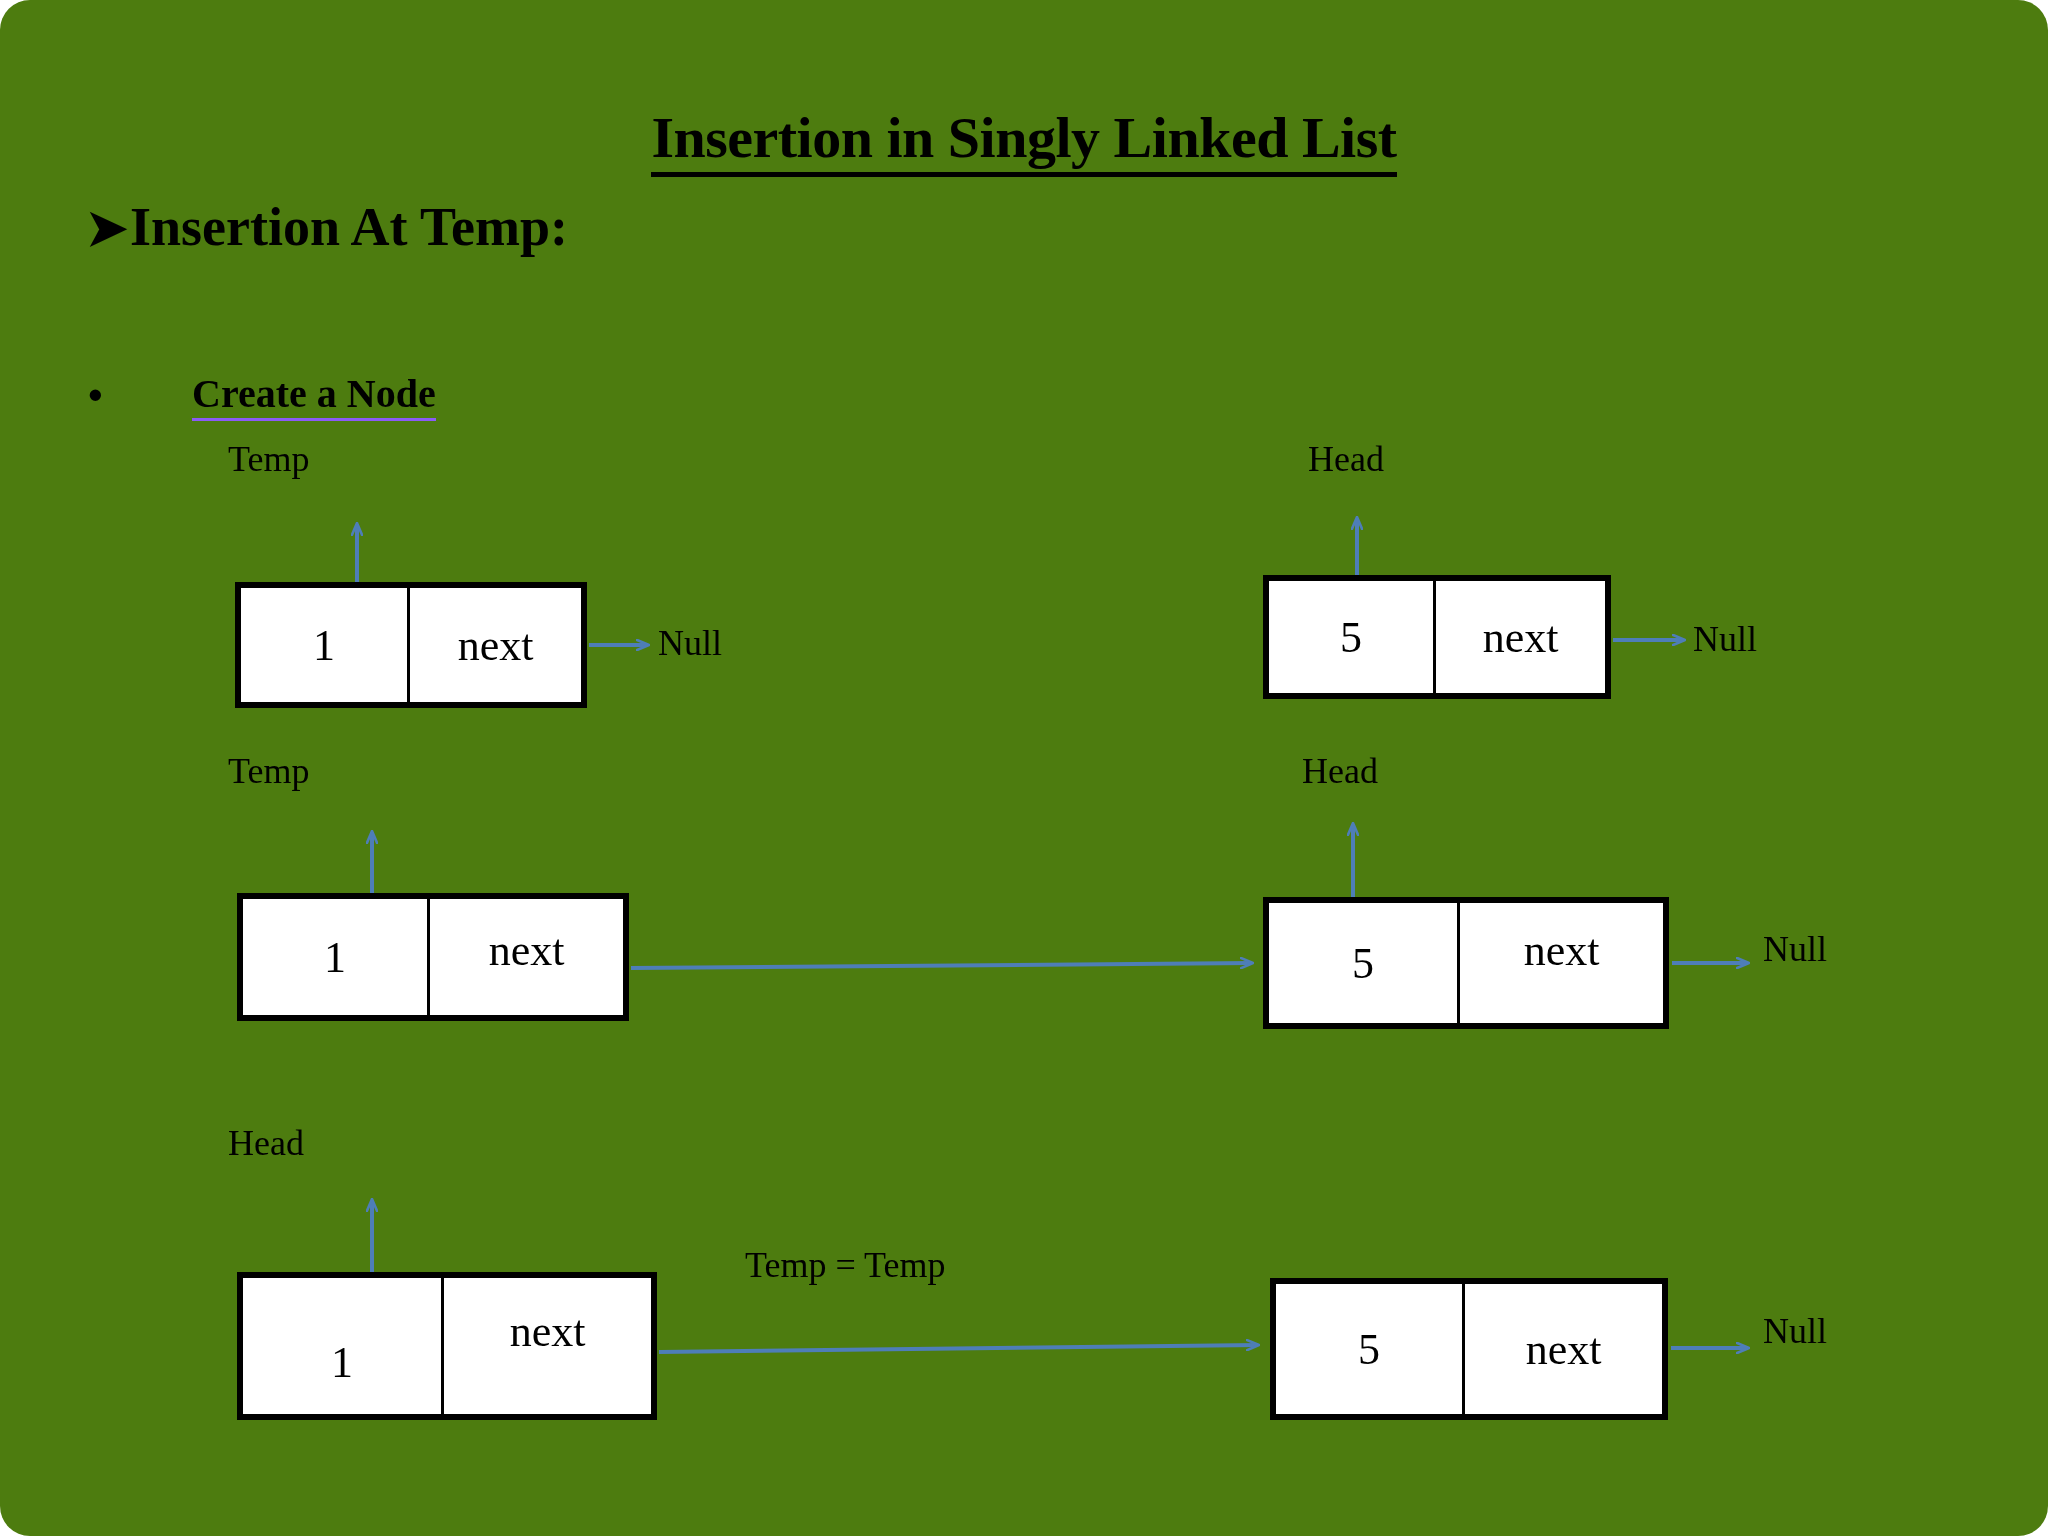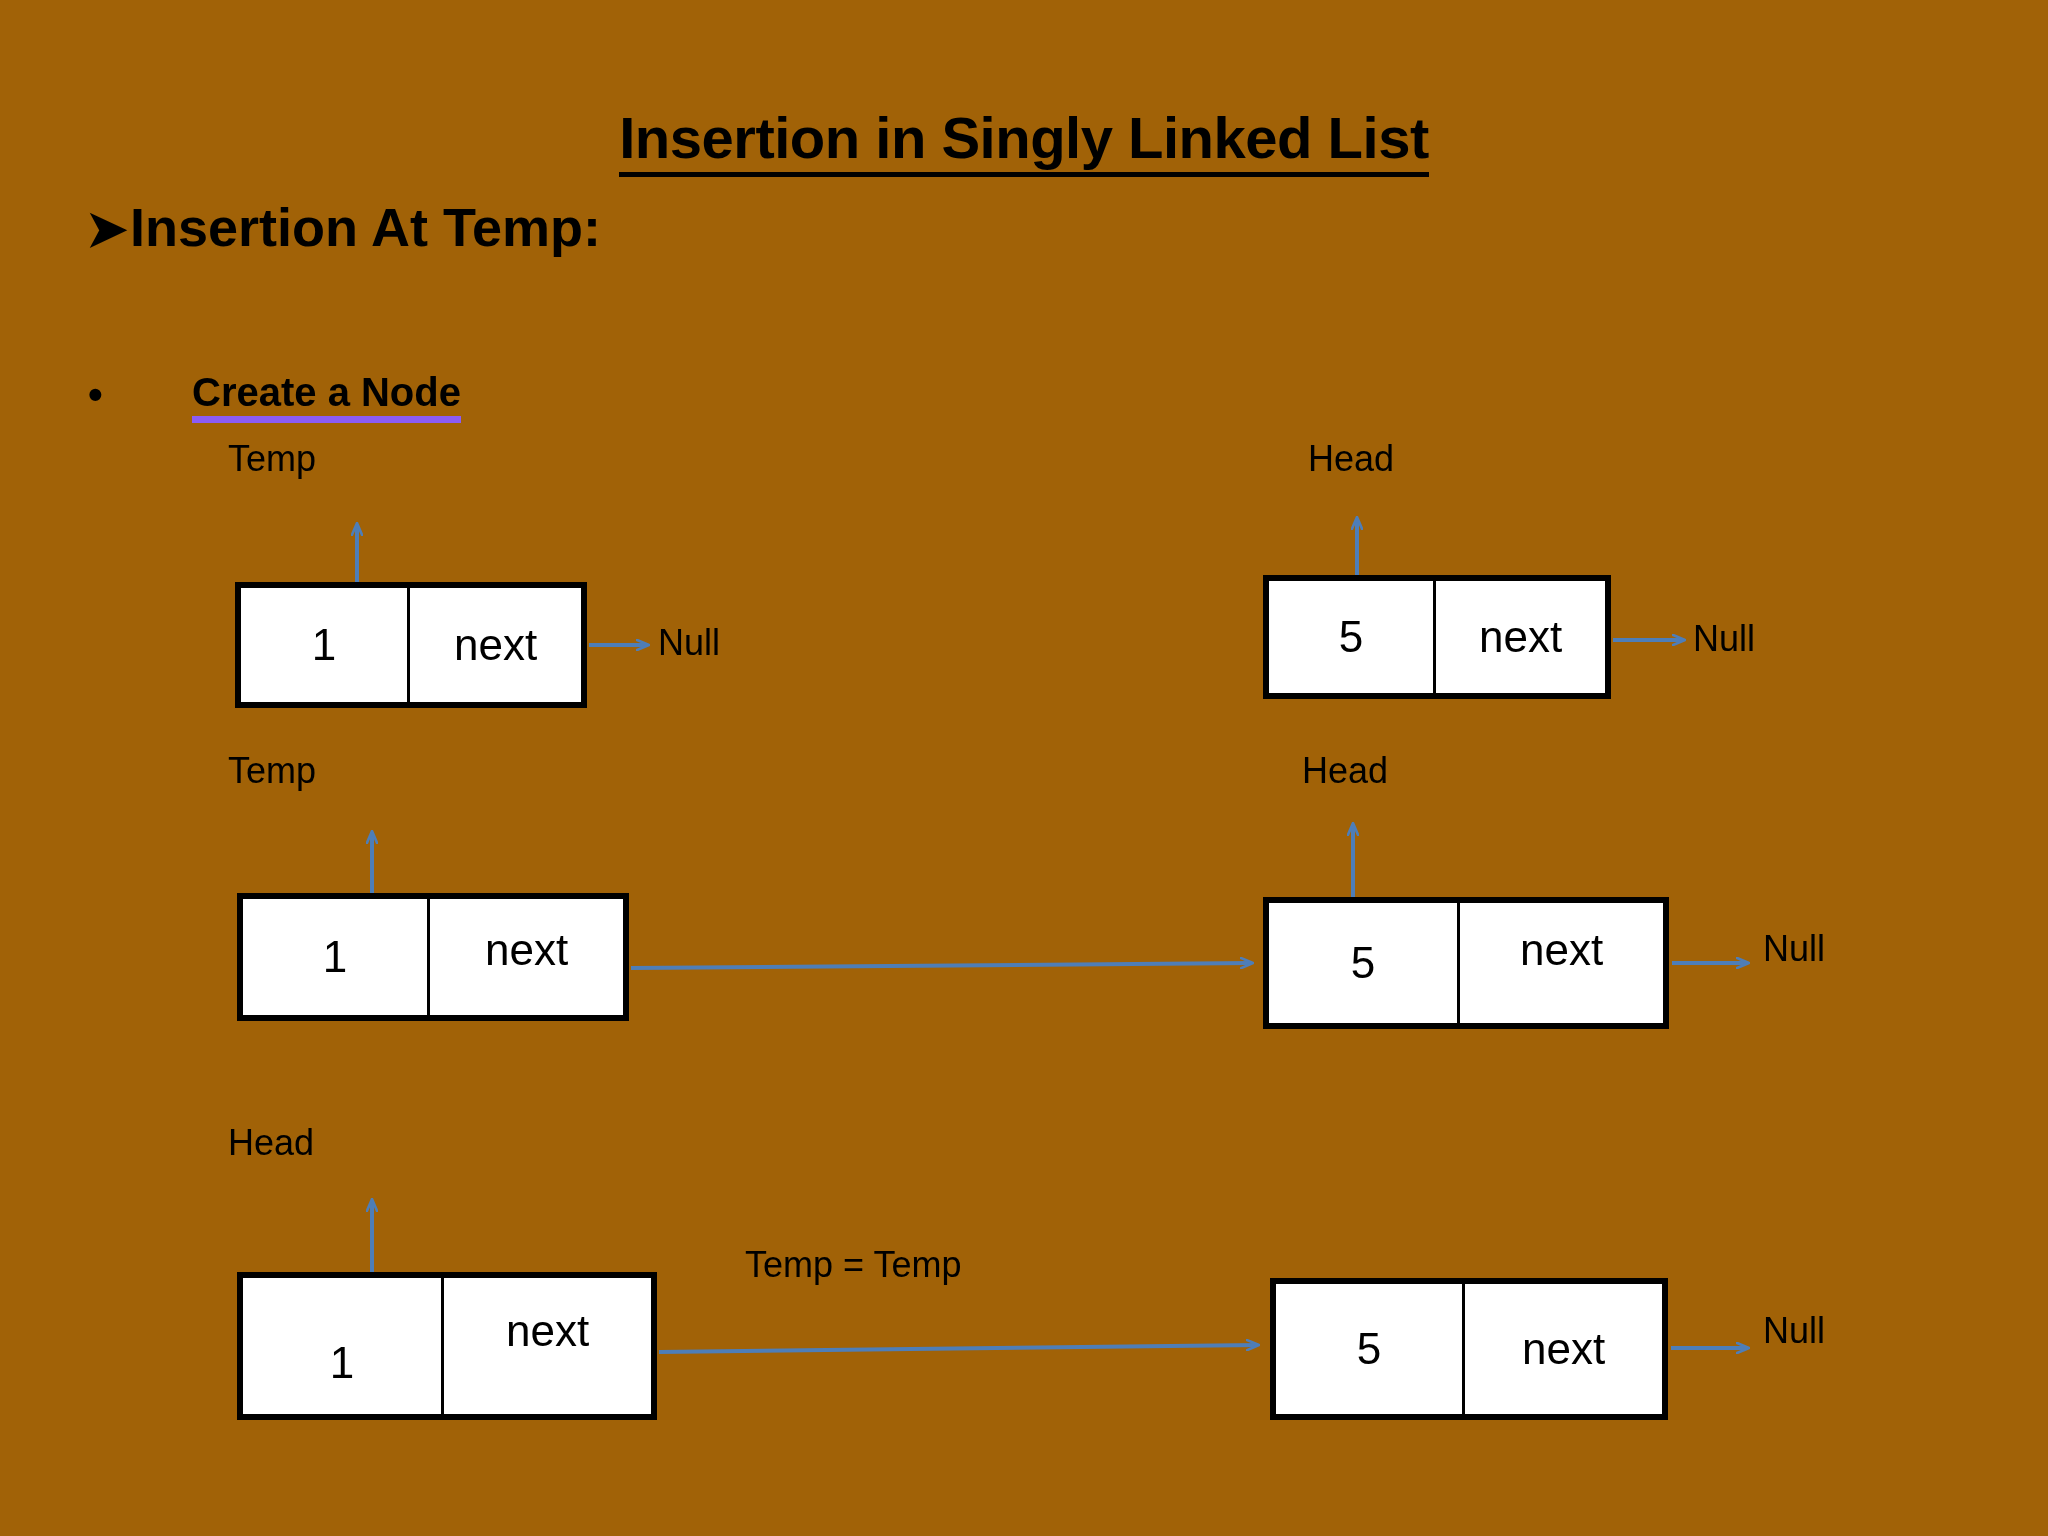--- a/index.html
+++ b/index.html
@@ -4,24 +4,25 @@
 <style>
   html, body {
     margin: 0;
     padding: 0;
     background: #ffffff;
   }
   #slide {
     position: relative;
     width: 2048px;
     height: 1536px;
-    background: #a16207;
-    font-family: Liberation Sans, sans-serif;
+    background: #4d7c0f;
+    font-family: Liberation Serif, serif;
     color: #000000;
     overflow: hidden;
+    border-radius: 30px;
   }
 
   
   .slide-title {
     position: absolute;
     left: 0;
     top: 104px;
     width: 2048px;
     text-align: center;
     font-size: 58px;
@@ -64,21 +65,21 @@
     position: absolute;
     left: 0;
     top: 4px;
     font-size: 42px;
     line-height: 1;
   }
   .bullet-text {
     position: absolute;
     left: 104px;
     top: 0;
-    border-bottom: 7px solid #8b5cf6;
+    border-bottom: 3px solid #8b5cf6;
     padding-bottom: 1px;
   }
 
   
   .node {
     position: absolute;
     box-sizing: border-box;
     border: 6px solid #000;
     background: #fff;
     display: flex;

